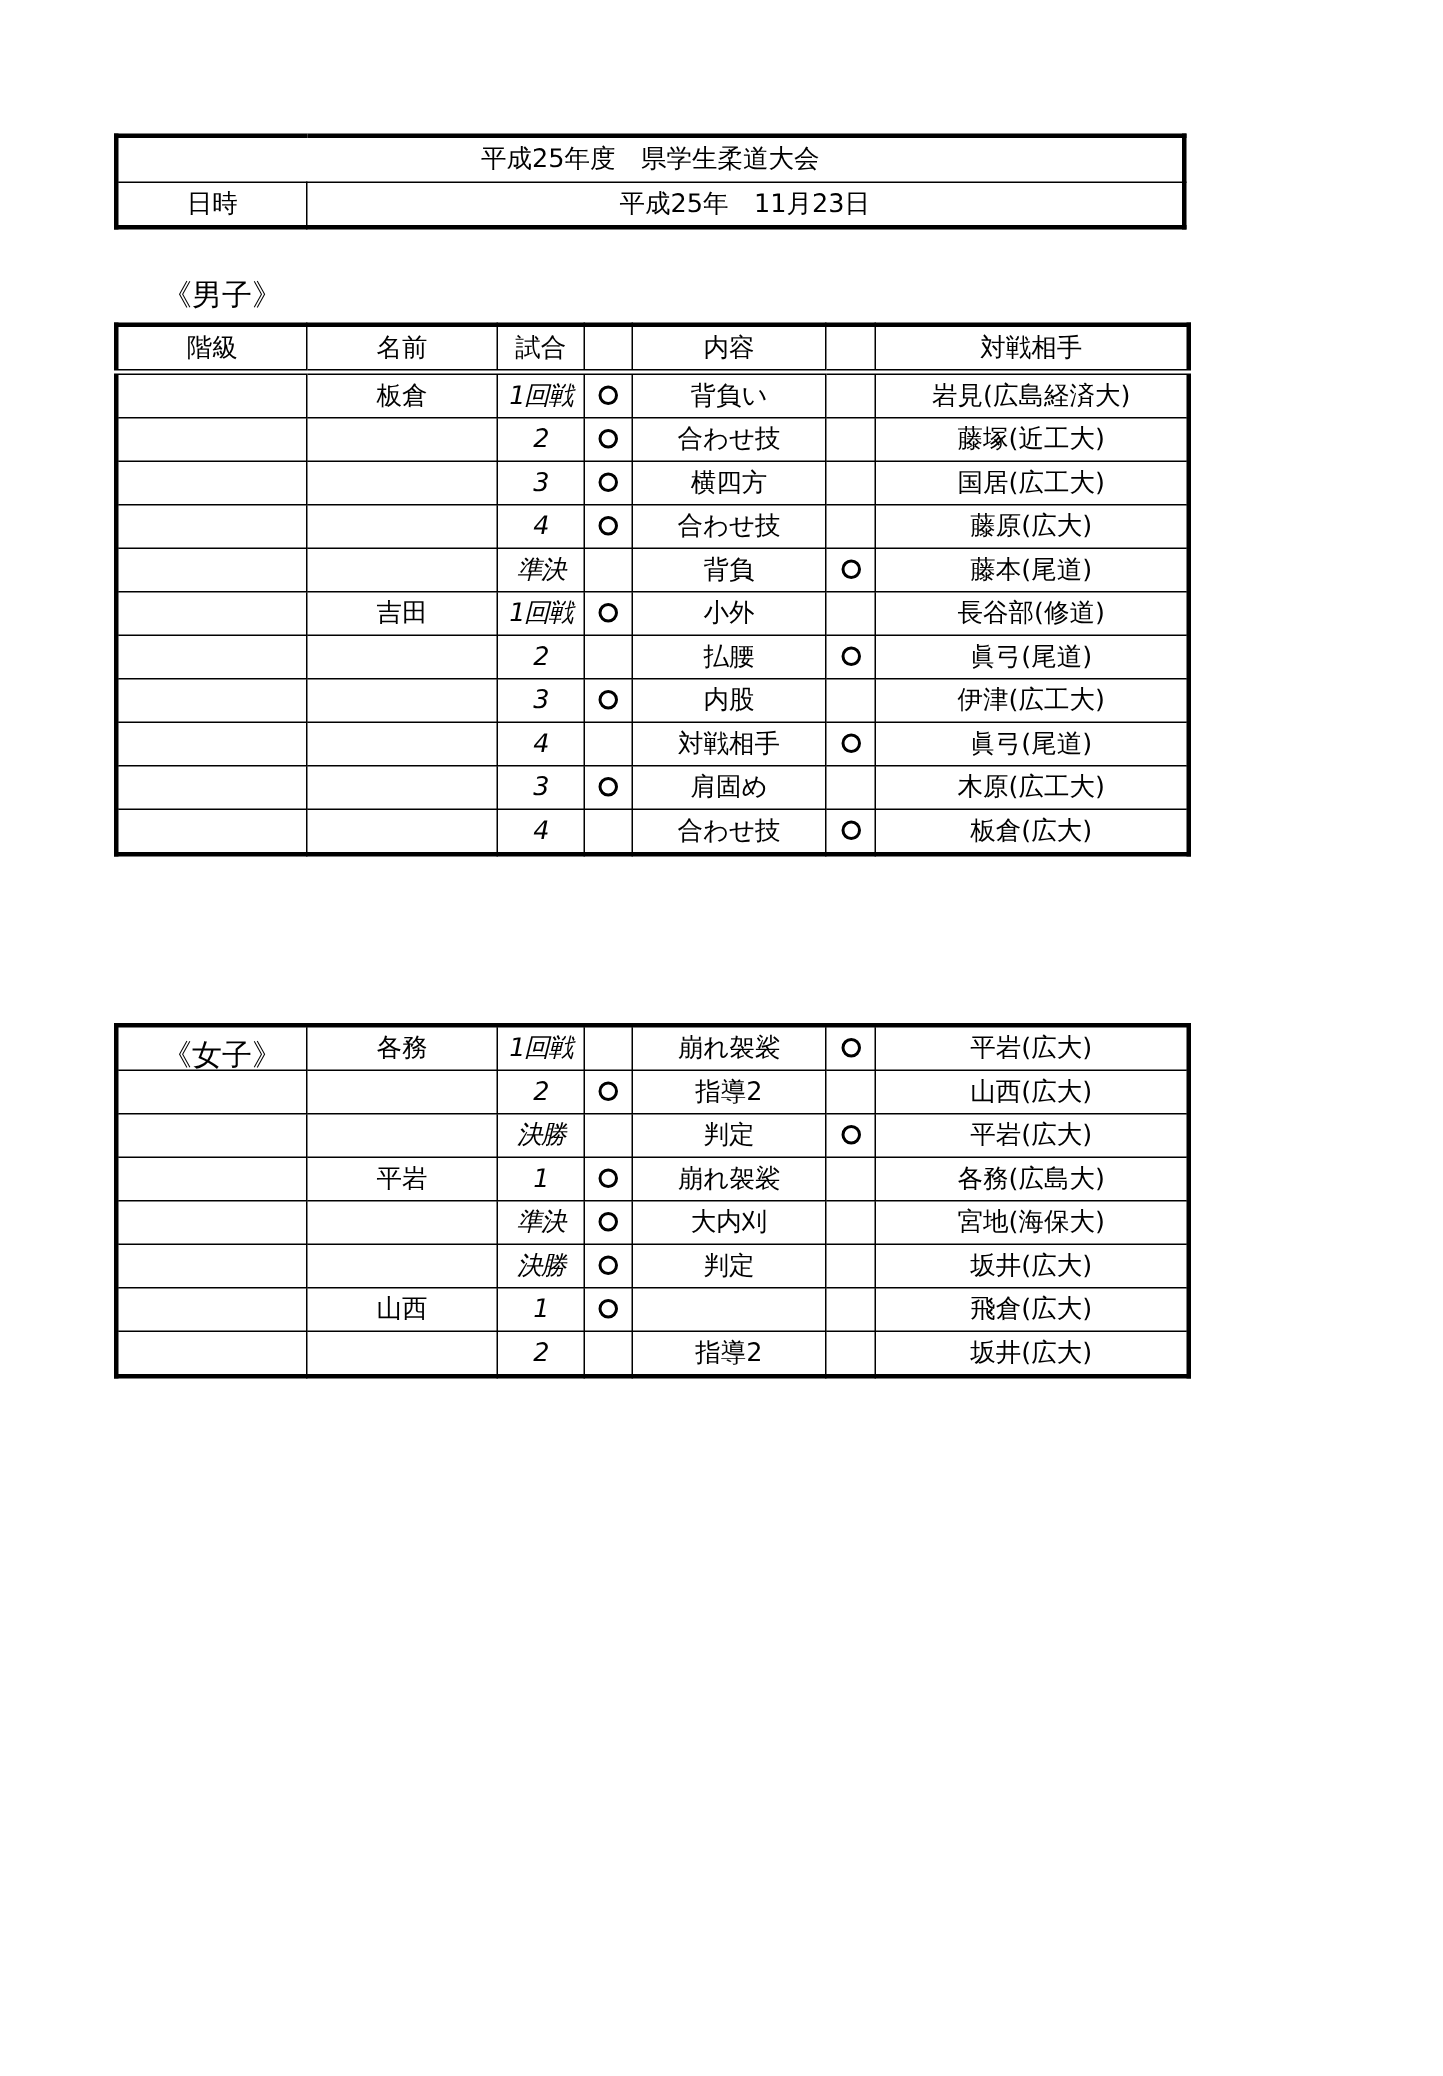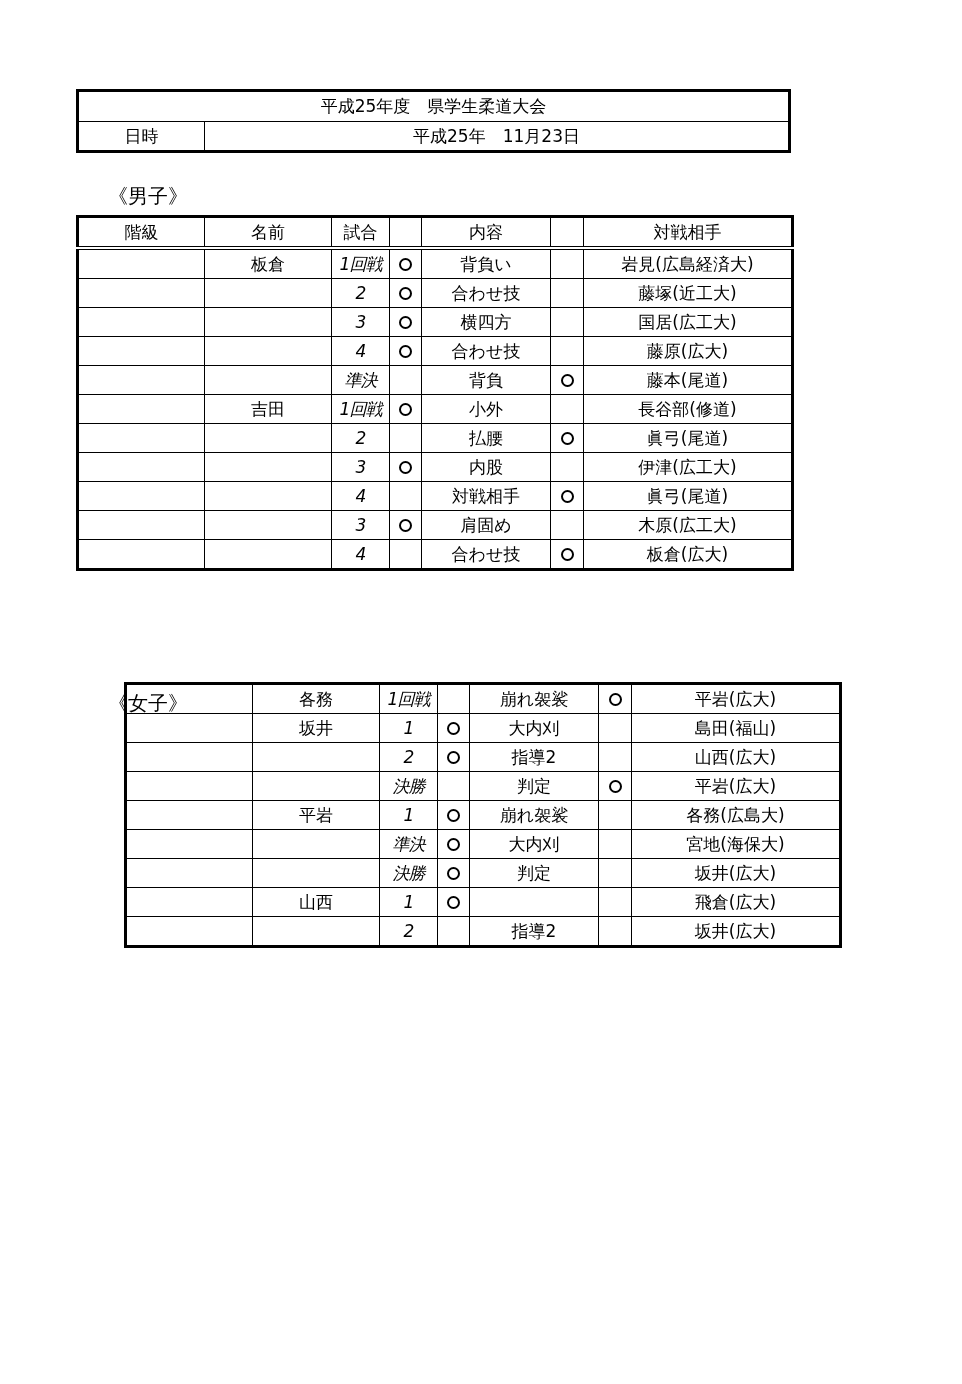--- a/index.html
+++ b/index.html
@@ -52,21 +52,21 @@
       left: 76px;
       width: 715px;
       border: 3px solid #000;
     }
     .match-table td { height: 28px; }
     .match-table tr.header-row td {
       height: 28px;
       border-bottom: 4px double #000;
     }
     #men-table { top: 195px; margin-top: 20px; }
-    #women-table { top: 682px; margin-left: 48px; }
+    #women-table { top: 682px; }
 
     col.c-class { width: 127px; }
     col.c-name { width: 127px; }
     col.c-match { width: 58px; }
     col.c-win { width: 32px; }
     col.c-content { width: 129px; }
     col.c-lose { width: 33px; }
     col.c-opp { width: 209px; }
 
     .mark {
@@ -240,29 +240,20 @@
         <td></td>
         <td>各務</td>
         <td class="match-small">1回戦</td>
         <td></td>
         <td>崩れ袈裟</td>
         <td><span class="mark"></span></td>
         <td>平岩(広大)</td>
       </tr>
       <tr>
         <td></td>
-        <td>坂井</td>
-        <td class="match-small">1</td>
-        <td><span class="mark"></span></td>
-        <td>大内刈</td>
-        <td></td>
-        <td>島田(福山)</td>
-      </tr>
-      <tr>
-        <td></td>
         <td></td>
         <td class="match-small">2</td>
         <td><span class="mark"></span></td>
         <td>指導2</td>
         <td></td>
         <td>山西(広大)</td>
       </tr>
       <tr>
         <td></td>
         <td></td>

